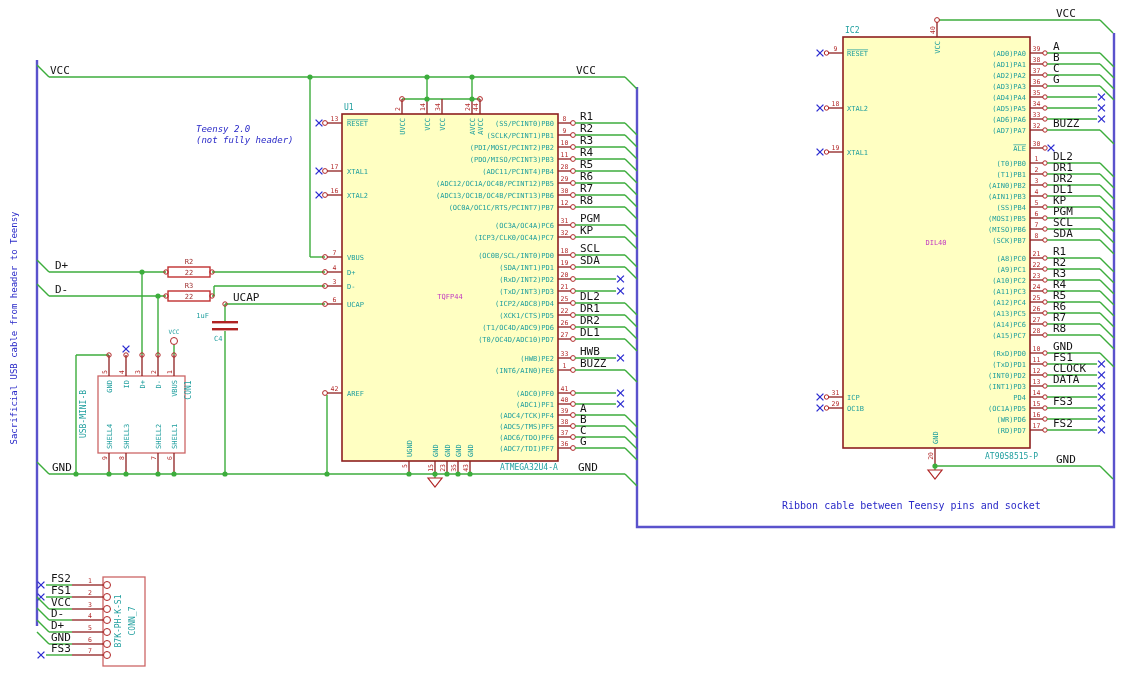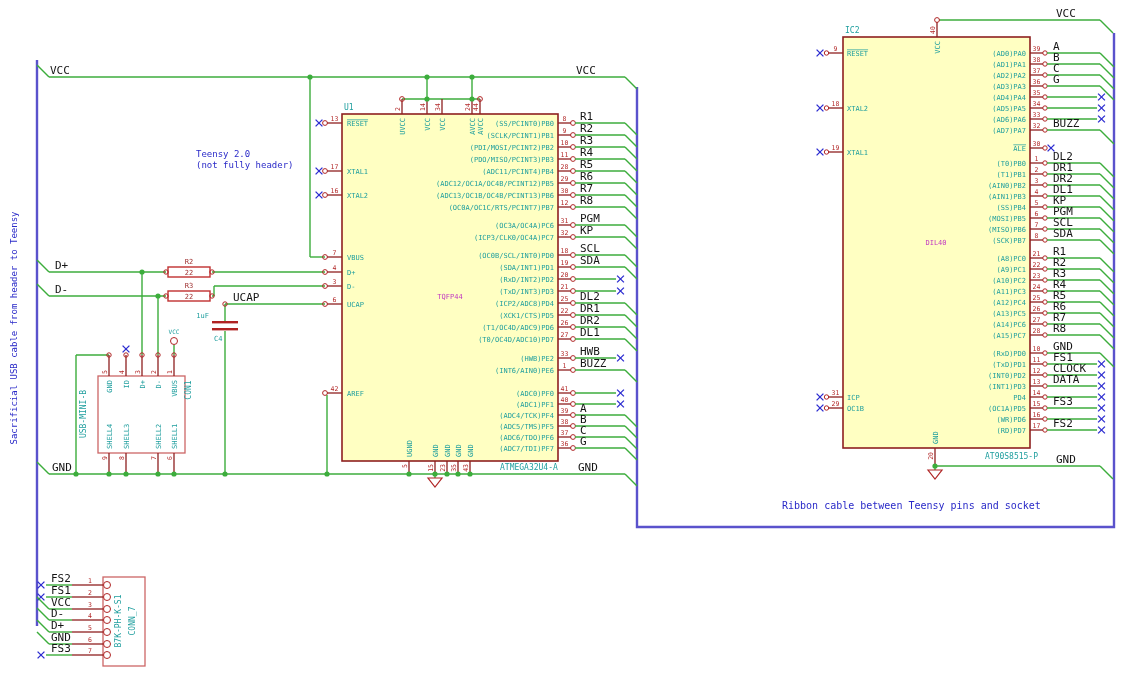--- a/index.html
+++ b/index.html
@@ -754,19 +754,19 @@
         <circle cx="409" cy="474" r="2.6" class="dot"></circle>
         <circle cx="435" cy="474" r="2.6" class="dot"></circle>
         <circle cx="447" cy="474" r="2.6" class="dot"></circle>
         <circle cx="458" cy="474" r="2.6" class="dot"></circle>
         <circle cx="470" cy="474" r="2.6" class="dot"></circle>
         <circle cx="935" cy="466" r="2.6" class="dot"></circle>
         <line x1="435" y1="474" x2="435" y2="478" class="wire"></line>
         <path d="M428,478 L442,478 L435,487 Z" class="gndsym"></path>
       </g>
     </svg>
-  <div class="note" style="left:196px;top:149px;">
+  <div class="note" style="left:196px;top:124px;font-style:italic;">
     <div>Teensy 2.0</div>
     <div>(not fully header)</div>
   </div>
   <div class="note note-ribbon" style="left:782px;top:500px;">Ribbon cable between Teensy pins and socket</div>
   <div class="note note-vert" style="left:9px;top:328px;">Sacrificial USB cable from header to Teensy</div>
 </div>
 
 </body></html>

